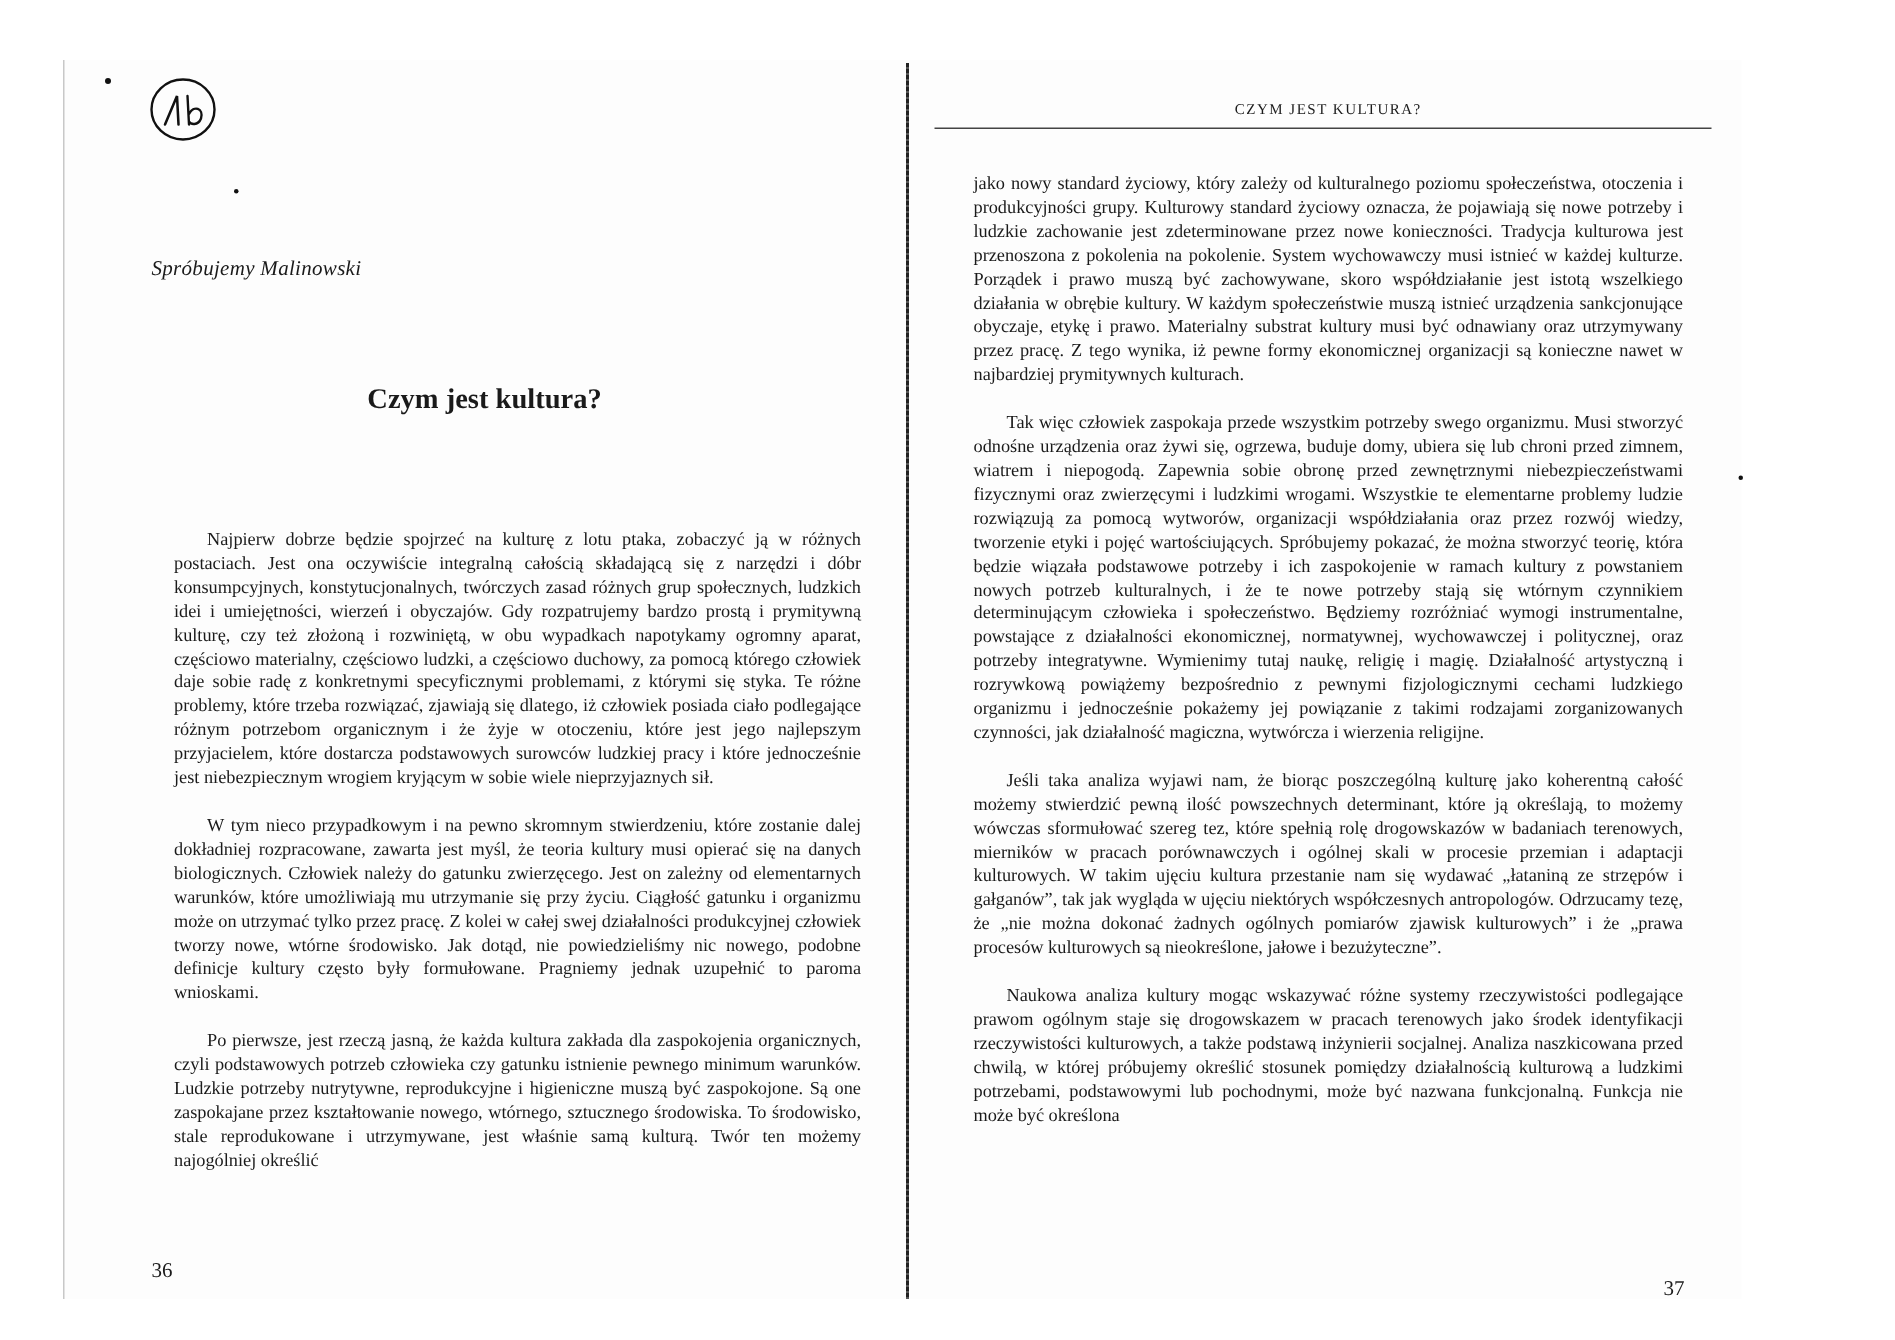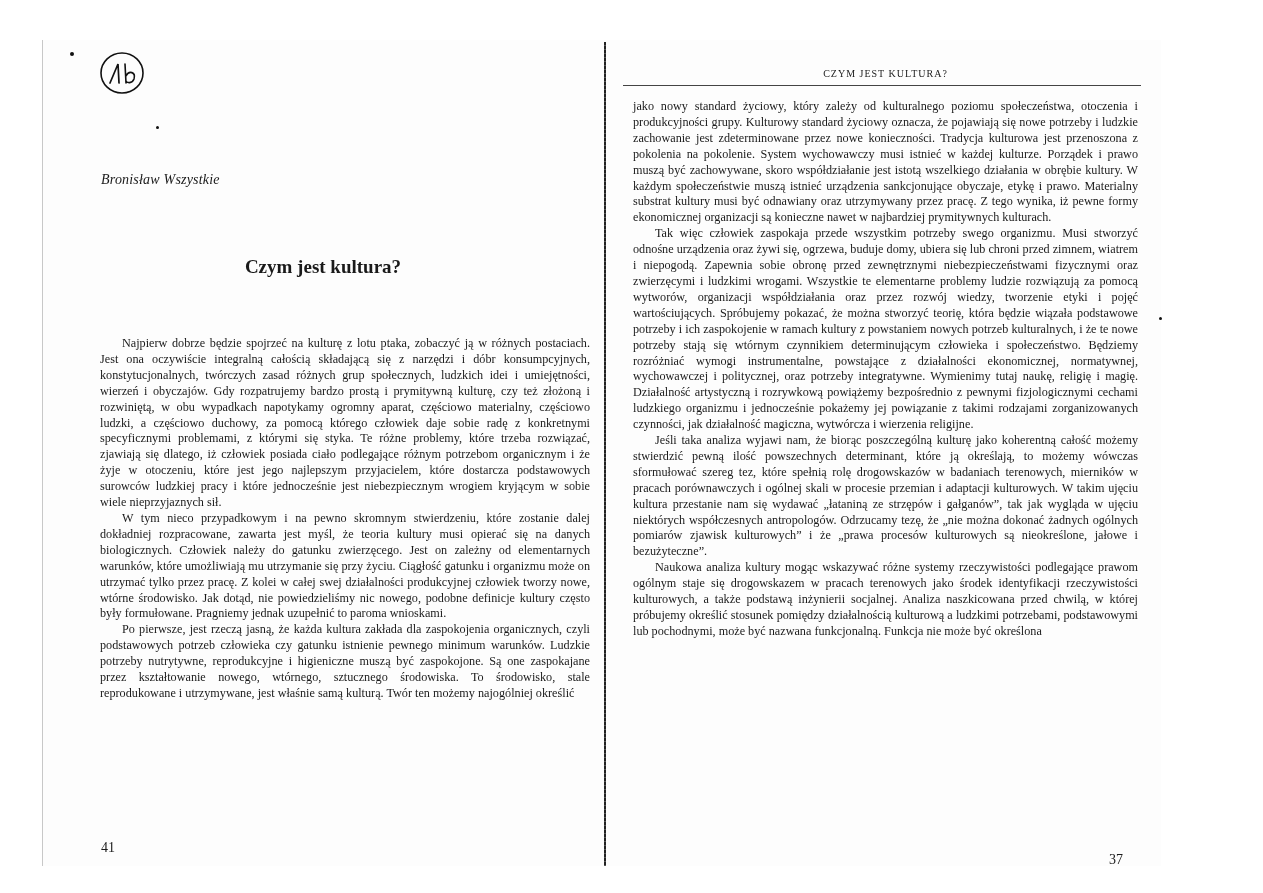--- a/index.html
+++ b/index.html
@@ -12,21 +12,21 @@
   .page { position: absolute; top: 40px; }
   .page-left { left: 43px; width: 560px; }
   .page-right { left: 607px; width: 554px; }
   .dot { position: absolute; width: 4px; height: 4px; border-radius: 50%; background: #111; }
   .stamp { position: absolute; left: 56px; top: 10px; width: 46px; height: 46px; }
   .author { position: absolute; left: 58px; top: 132px; font-size: 14px; font-style: italic; letter-spacing: 0.2px; }
   .title { position: absolute; left: 0; width: 560px; top: 216px; text-align: center; font-size: 19px; font-weight: bold; }
   .body-text { position: absolute; font-size: 12.2px; line-height: 15.9px; text-align: justify; }
   .page-left .body-text { left: 57px; width: 490px; top: 296px; }
   .page-right .body-text { left: 26px; width: 505px; top: 59px; }
-  .body-text p { margin: 0; text-indent: 22px; }
+  .body-text p { margin: 16px; text-indent: 22px; }
   .body-text p.cont { text-indent: 0; }
   .b { font-weight: normal; }
   .running-head { position: absolute; left: 26px; width: 505px; top: 28px; text-align: center;
                   font-size: 10px; letter-spacing: 1px; }
   .rule { position: absolute; left: 16px; width: 518px; top: 45px; height: 1px; background: #444; }
   .folio { position: absolute; top: 800px; font-size: 14px; }
   .page-left .folio { left: 58px; }
   .page-right .folio { left: 502px; margin-top: 12px; }
 </style>
 </head>
@@ -39,30 +39,30 @@
 <div class="page page-left">
   <div class="dot" style="left:27px; top:12px;"></div>
   <div class="dot" style="left:113px; top:86px; width:3px; height:3px;"></div>
 
   <svg class="stamp" viewBox="0 0 46 46">
     <ellipse cx="23" cy="23" rx="21" ry="20" fill="none" stroke="#111" stroke-width="1.6"></ellipse>
     <path d="M11 33 L19 14 L20 33" fill="none" stroke="#111" stroke-width="1.7" stroke-linecap="round"></path>
     <path d="M26 14 L27 33 M27 26 C30 20, 37 22, 35 29 C33 34, 28 33, 27 31" fill="none" stroke="#111" stroke-width="1.6" stroke-linecap="round"></path>
   </svg>
 
-  <div class="author">Bronisław Wszystkie</div>
+  <div class="author">Spróbujemy Malinowski</div>
   <div class="title">Czym jest kultura?</div>
 
   <div class="body-text">
     <p>Najpierw dobrze będzie spojrzeć na kulturę z lotu ptaka, zobaczyć ją w różnych postaciach. Jest ona oczywiście integralną całością składającą się z narzędzi i dóbr konsumpcyjnych, konstytucjonalnych, twórczych zasad różnych grup społecznych, ludzkich idei i umiejętności, wierzeń i obyczajów. Gdy rozpatrujemy bardzo prostą i prymitywną kulturę, czy też złożoną i rozwiniętą, w obu wypadkach napotykamy ogromny aparat, częściowo materialny, częściowo ludzki, a częściowo duchowy, za pomocą którego człowiek daje sobie radę z konkretnymi specyficznymi problemami, z którymi się styka. Te różne problemy, które trzeba rozwiązać, zjawiają się dlatego, iż człowiek posiada ciało podlegające różnym potrzebom organicznym i że żyje w otoczeniu, które jest jego najlepszym przyjacielem, które dostarcza podstawowych surowców ludzkiej pracy i które jednocześnie jest niebezpiecznym wrogiem kryjącym w sobie wiele nieprzyjaznych sił.</p>
     <p>W tym nieco przypadkowym i na pewno skromnym stwierdzeniu, które zostanie dalej dokładniej rozpracowane, zawarta jest myśl, że teoria kultury musi opierać się na danych biologicznych. Człowiek należy do gatunku zwierzęcego. Jest on zależny od elementarnych warunków, które umożliwiają mu utrzymanie się przy życiu. Ciągłość gatunku i organizmu może on utrzymać tylko przez pracę. Z kolei w całej swej działalności produkcyjnej człowiek tworzy nowe, wtórne środowisko. Jak dotąd, nie powiedzieliśmy nic nowego, podobne definicje kultury często były formułowane. Pragniemy jednak uzupełnić to paroma wnioskami.</p>
     <p><span>Po pierwsze, jest rzeczą jasną, że każda kultura zakłada dla zaspokojenia organicznych, czyli podstawowych potrzeb człowieka czy gatunku istnienie pewnego minimum warunków. </span><span class="b">Ludzkie potrzeby nutrytywne, reprodukcyjne i higieniczne muszą być zaspokojone. Są one zaspokajane przez kształtowanie nowego, wtórnego, sztucznego środowiska. To środowisko, stale reprodukowane i utrzymywane, jest właśnie samą kulturą.</span><span> Twór ten możemy najogólniej określić</span></p>
   </div>
 
-  <div class="folio">41</div>
+  <div class="folio">36</div>
 </div>
 
 <div class="page page-right">
   <div class="running-head">CZYM JEST KULTURA?</div>
   <div class="rule"></div>
   <div class="dot" style="left:552px; top:277px; width:3px; height:3px;"></div>
 
   <div class="body-text">
     <p class="cont">jako nowy standard życiowy, który zależy od kulturalnego poziomu społeczeństwa, otoczenia i produkcyjności grupy. Kulturowy standard życiowy oznacza, że pojawiają się nowe potrzeby i ludzkie zachowanie jest zdeterminowane przez nowe konieczności. Tradycja kulturowa jest przenoszona z pokolenia na pokolenie. System wychowawczy musi istnieć w każdej kulturze. Porządek i prawo muszą być zachowywane, skoro współdziałanie jest istotą wszelkiego działania w obrębie kultury. W każdym społeczeństwie muszą istnieć urządzenia sankcjonujące obyczaje, etykę i prawo. Materialny substrat kultury musi być odnawiany oraz utrzymywany przez pracę. Z tego wynika, iż pewne formy ekonomicznej organizacji są konieczne nawet w najbardziej prymitywnych kulturach.</p>
     <p>Tak więc człowiek zaspokaja przede wszystkim potrzeby swego organizmu. Musi stworzyć odnośne urządzenia oraz żywi się, ogrzewa, buduje domy, ubiera się lub chroni przed zimnem, wiatrem i niepogodą. Zapewnia sobie obronę przed zewnętrznymi niebezpieczeństwami fizycznymi oraz zwierzęcymi i ludzkimi wrogami. Wszystkie te elementarne problemy ludzie rozwiązują za pomocą wytworów, organizacji współdziałania oraz przez rozwój wiedzy, tworzenie etyki i pojęć wartościujących. Spróbujemy pokazać, że można stworzyć teorię, która będzie wiązała podstawowe potrzeby i ich zaspokojenie w ramach kultury z powstaniem nowych potrzeb kulturalnych, i że te nowe potrzeby stają się wtórnym czynnikiem determinującym człowieka i społeczeństwo. Będziemy rozróżniać wymogi instrumentalne, powstające z działalności ekonomicznej, normatywnej, wychowawczej i politycznej, oraz potrzeby integratywne. Wymienimy tutaj naukę, religię i magię. Działalność artystyczną i rozrywkową powiążemy bezpośrednio z pewnymi fizjologicznymi cechami ludzkiego organizmu i jednocześnie pokażemy jej powiązanie z takimi rodzajami zorganizowanych czynności, jak działalność magiczna, wytwórcza i wierzenia religijne.</p>

